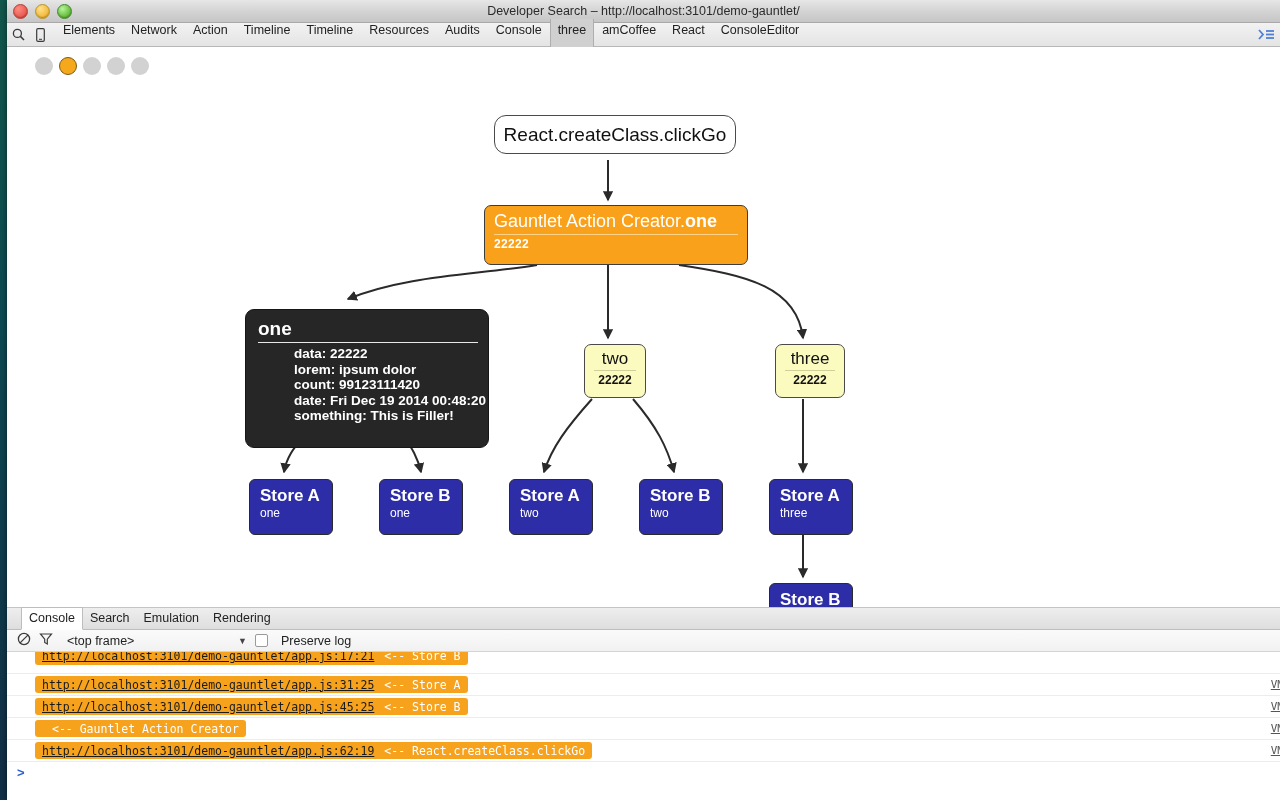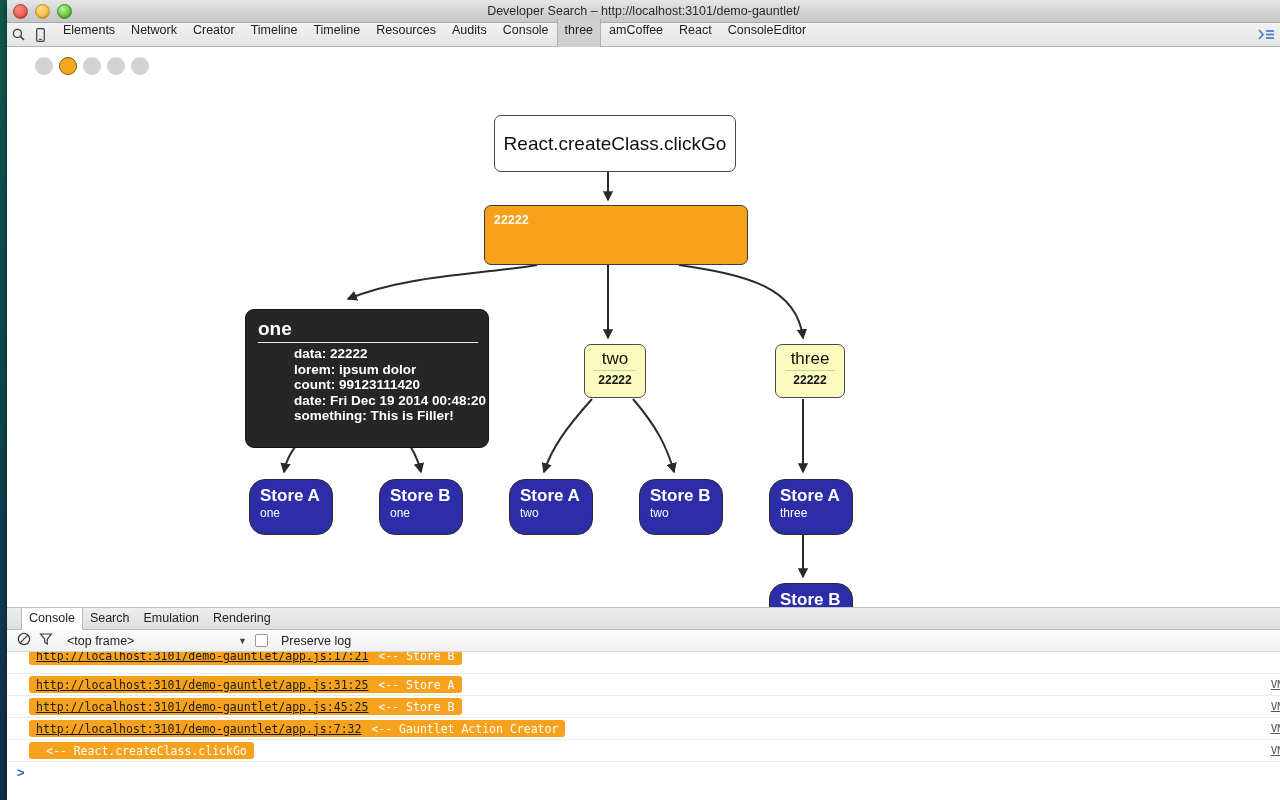--- a/index.html
+++ b/index.html
@@ -75,21 +75,21 @@
   .n-orange .t{font-size:18px;line-height:21px;color:#fff;border-bottom:1px solid #ffd489;padding-bottom:2px;}
   .n-orange .t b{font-weight:bold;}
   .n-orange .v{font-size:12px;line-height:15px;padding-top:2px;font-weight:bold;letter-spacing:.3px;}
   .n-yellow{
     background:#fbfabf;border:1.5px solid #4a4a4a;border-radius:7px;
     padding:4px 9px;color:#111;text-align:center;
   }
   .n-yellow .t{font-size:17px;line-height:20px;border-bottom:1px solid #cfcf9a;padding-bottom:1px;}
   .n-yellow .v{font-size:12px;line-height:15px;padding-top:2px;font-weight:bold;}
   .n-blue{
-    background:#2d2da8;border:1.5px solid #2a2a2a;border-radius:16px;
+    background:#2d2da8;border:1.5px solid #2a2a2a;border-radius:6px;
     padding:5px 9px 5px 10px;color:#fff;
   }
   .n-blue .t{font-size:17px;line-height:21px;font-weight:bold;}
   .n-blue .v{font-size:12px;line-height:15px;}
   #tooltip{
     position:absolute;background:#262626;border:1.5px solid #161616;border-radius:9px;
     color:#fff;padding:7px 10px 8px 12px;overflow:hidden;
   }
   #tooltip .tt-title{font-size:19px;line-height:23px;font-weight:bold;border-bottom:1.5px solid #e8e8e8;padding-bottom:2px;margin-bottom:3px;}
   #tooltip .tt-row{font-size:13.5px;line-height:15.6px;font-weight:bold;white-space:nowrap;margin-left:36px;}
@@ -109,21 +109,21 @@
   #frame-select{margin-left:6px;display:flex;align-items:center;gap:0;width:180px;justify-content:space-between;}
   #frame-select .caret{font-size:9px;color:#444;}
   #preserve{display:flex;align-items:center;gap:13px;}
   .cbox{width:11px;height:11px;border:1px solid #9a9a9a;border-radius:2px;background:#fff;display:inline-block;}
   #console-rows{background:#fff;}
   .crow{
     position:relative;height:21px;border-bottom:1px solid #ececec;
     display:flex;align-items:center;overflow:hidden;
   }
   .cpill{
-    background:#f6a21d;border-radius:3px;margin-left:22px;
+    background:#f6a21d;border-radius:3px;margin-left:28px;
     height:17px;display:flex;align-items:center;padding:0 7px;
     font-family:"DejaVu Sans Mono","Liberation Mono",monospace;font-size:11.5px;color:#1b1b1b;
     white-space:nowrap;
   }
   .cpill .url{text-decoration:underline;}
   .cpill .arrow{margin-left:10px;color:#fff;}
   .crow .vm{
     position:absolute;right:-4px;font-family:"DejaVu Sans Mono","Liberation Mono",monospace;
     font-size:11px;color:#555;text-decoration:underline;
   }
@@ -156,21 +156,21 @@
     </div>
     <div class="tb-icon">
       <svg width="9" height="14" viewBox="0 0 9 14">
           <rect x="0.7" y="0.7" width="7.6" height="12.6" rx="1.3" fill="none" stroke="#3a3a3a" stroke-width="1.2"></rect>
           <line x1="3" y1="11.3" x2="6" y2="11.3" stroke="#3a3a3a" stroke-width="1"></line>
         </svg>
     </div>
     <div id="panels">
       <div class="panel-tab">Elements</div>
       <div class="panel-tab">Network</div>
-      <div class="panel-tab">Creator</div>
+      <div class="panel-tab">Action</div>
       <div class="panel-tab">Timeline</div>
       <div class="panel-tab">Timeline</div>
       <div class="panel-tab">Resources</div>
       <div class="panel-tab">Audits</div>
       <div class="panel-tab">Console</div>
       <div class="panel-tab active">three</div>
       <div class="panel-tab">amCoffee</div>
       <div class="panel-tab">React</div>
       <div class="panel-tab">ConsoleEditor</div>
     </div>
@@ -217,25 +217,26 @@
         <path d="M 585,352 C 560,380 545,400 537,425"></path>
 
         <path d="M 626,352 C 650,380 660,400 667,425"></path>
 
         <path d="M 796,352 L 796,425"></path>
 
         <path d="M 796,488 L 796,530"></path>
       </g>
     </svg>
 
-    <div class="node n-white" style="left:487px;top:68px;width:242px;height:57px;">
+    <div class="node n-white" style="left:487px;top:68px;width:242px;height:39px;border-radius:12px;">
       <span>React.createClass.clickGo</span>
     </div>
 
     <div class="node n-orange" style="left:477px;top:158px;width:264px;height:60px;">
+      <div class="t"><span>Gauntlet Action Creator.</span><b>one</b></div>
       <div class="v">22222</div>
     </div>
 
     <div id="tooltip" style="left:238px;top:262px;width:220px;height:122px;">
       <div class="tt-title">one</div>
       <div class="tt-row">data: 22222</div>
       <div class="tt-row">lorem: ipsum dolor</div>
       <div class="tt-row">count: 99123111420</div>
       <div class="tt-row">date: Fri Dec 19 2014 00:48:20 GM</div>
       <div class="tt-row">something: This is Filler!</div>
@@ -323,27 +324,27 @@
       </div>
       <div class="crow">
         <div class="cpill">
           <span class="url">http://localhost:3101/demo-gauntlet/app.js:45:25</span>
           <span class="arrow">&lt;-- Store B</span>
         </div>
         <span class="vm">VM</span>
       </div>
       <div class="crow">
         <div class="cpill">
-          <span class="url">http://localhost:3101/demo-gauntlet/app.js:7:32</span>
           <span class="arrow">&lt;-- Gauntlet Action Creator</span>
         </div>
         <span class="vm">VM</span>
       </div>
       <div class="crow">
         <div class="cpill">
+          <span class="url">http://localhost:3101/demo-gauntlet/app.js:62:19</span>
           <span class="arrow">&lt;-- React.createClass.clickGo</span>
         </div>
         <span class="vm">VM</span>
       </div>
     </div>
 
     <div id="prompt">
       <span class="chev">&gt;</span>
     </div>
   </div>

